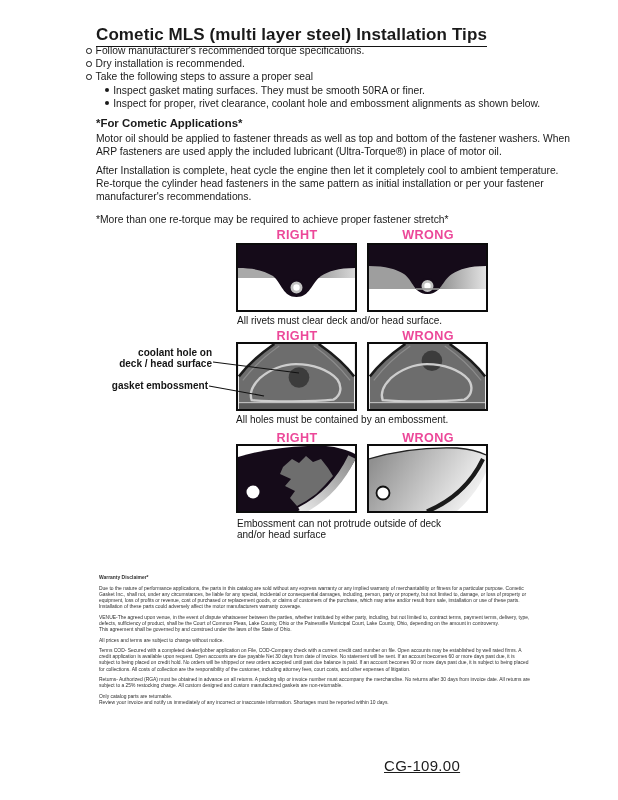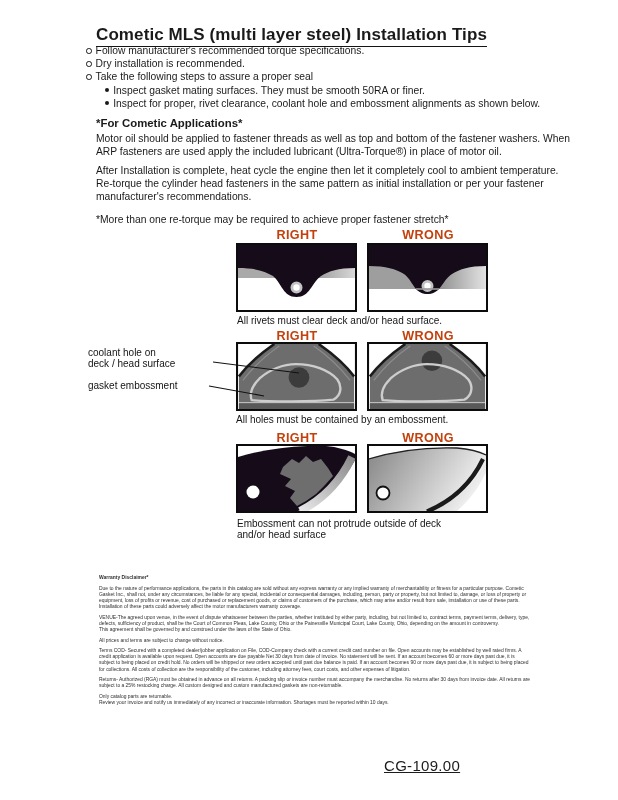--- a/index.html
+++ b/index.html
@@ -24,33 +24,33 @@
        margin:4px 4px 0 0;flex:0 0 auto;}
   .sub{margin-left:19px;}
   
   .diesel-h{left:96px;top:117px;font-size:11.4px;font-weight:bold;}
   .para{left:96px;width:478px;font-size:10.3px;line-height:12.8px;}
   .p1{top:133px;}
   .p2{top:165px;}
   .note{top:207px;margin-top:7px;}
   
   .dg-label{width:122px;text-align:center;font-size:12.6px;font-weight:bold;
-            letter-spacing:.4px;color:#c2410c;}
+            letter-spacing:.4px;color:#ec4899;}
   .col-l{left:236px;} .col-r{left:367px;}
   .panel{width:117px;height:65px;border:2.6px solid #0c0c0c;background:#fff;}
   .panel svg{display:block;}
   .r1-lab{top:228px;} .r1-pan{top:243px;} 
   .cap{font-size:10px;line-height:11.4px;color:#161616;}
   .cap1{left:237px;top:315px;}
   .r2-lab{top:329px;} .r2-pan{top:342px;}
   .cap2{left:236px;top:414px;}
   .r3-lab{top:431px;} .r3-pan{top:444px;}
   .cap3{left:237px;top:518px;width:230px;}
   
-  .callout{font-size:10px;line-height:11.4px;text-align:left;color:#141414;}
+  .callout{font-size:10px;line-height:11.4px;text-align:right;color:#141414;font-weight:bold;}
   .co-1{left:88px;top:347px;width:124px;}
   .co-2{left:88px;top:380px;width:120px;}
   .pointer-svg{left:90px;top:340px;pointer-events:none;z-index:6;}
   
   .legal{
     left:99px;top:575px;width:700px;font-size:8px;line-height:10px;color:#2f2f2f;
     transform:scale(0.617);transform-origin:0 0;
   }
   .legal .lp{margin:0 0 7px 0;}
   .legal .lpl{margin:0;}

